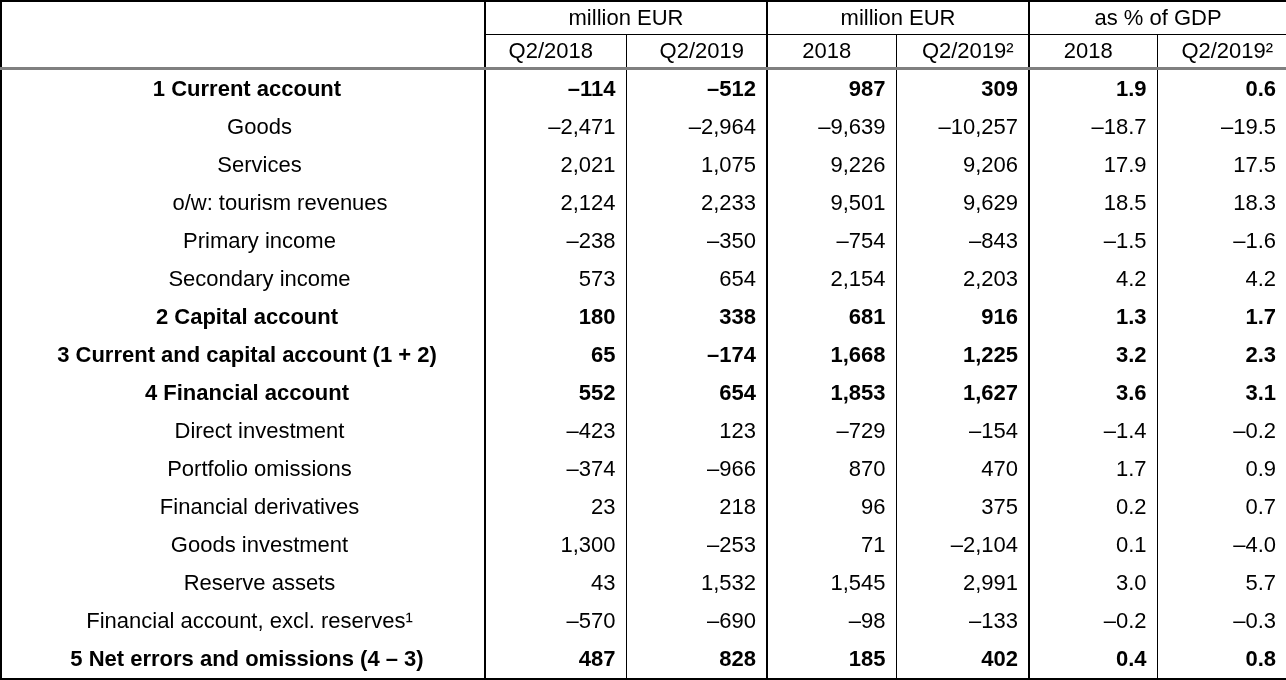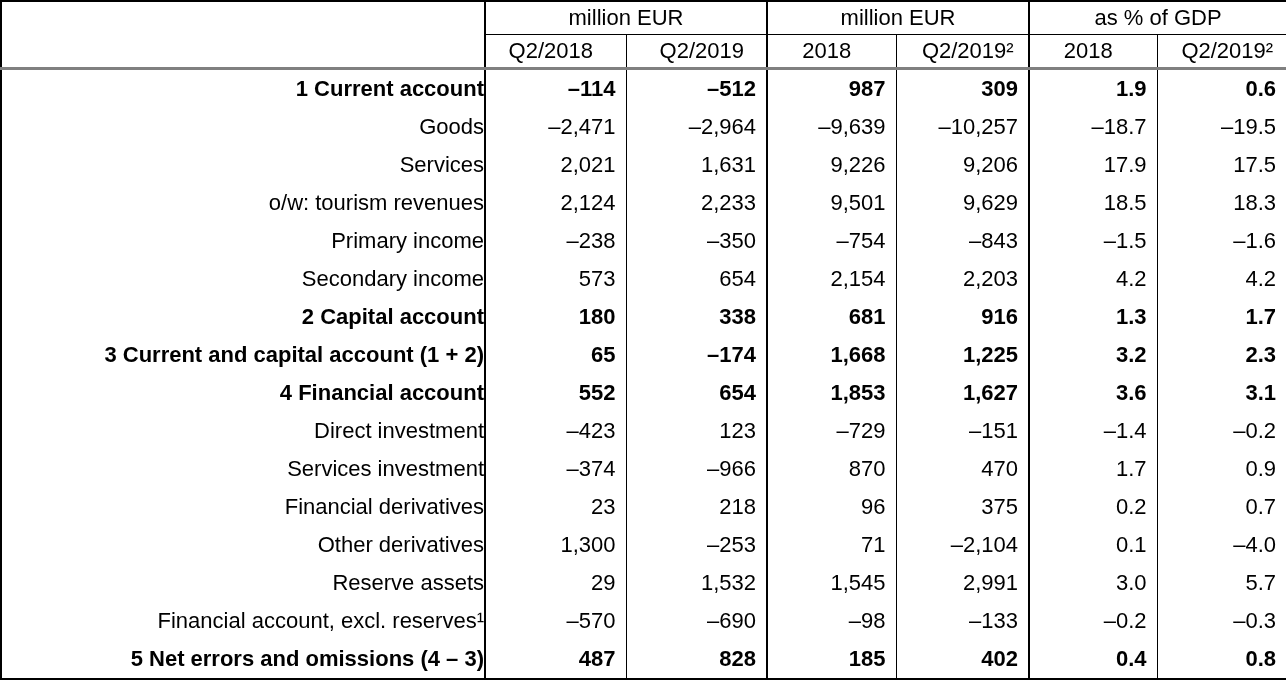--- a/index.html
+++ b/index.html
@@ -53,21 +53,21 @@
   tr.subhead th {
     text-align: center;
     padding-right: 10px;
     border-bottom: 3px solid #808080;
   }
   th.corner {
     border-bottom: 3px solid #808080;
   }
 
   
-  td.label { text-align: right; margin-top: 24px; }
+  td.label { text-align: center; margin-top: 24px; }
   td.num   { text-align: right; padding-right: 10px; }
   tr.bold td { font-weight: bold; }
 
   .ind0 { padding-left: 8px;  }
   .ind1 { padding-left: 13px; }
   .ind2 { padding-left: 33px; }
   .ind3 { padding-left: 74px; }
 </style>
 </head>
 <body>
@@ -113,21 +113,21 @@
         <td class="num gb">–2,471</td>
         <td class="num iv">–2,964</td>
         <td class="num gb">–9,639</td>
         <td class="num iv">–10,257</td>
         <td class="num gb">–18.7</td>
         <td class="num iv">–19.5</td>
       </tr>
       <tr>
         <td class="label ind2">Services</td>
         <td class="num gb">2,021</td>
-        <td class="num iv">1,631</td>
+        <td class="num iv">1,075</td>
         <td class="num gb">9,226</td>
         <td class="num iv">9,206</td>
         <td class="num gb">17.9</td>
         <td class="num iv">17.5</td>
       </tr>
       <tr>
         <td class="label ind3">o/w: tourism revenues</td>
         <td class="num gb">2,124</td>
         <td class="num iv">2,233</td>
         <td class="num gb">9,501</td>
@@ -178,54 +178,54 @@
         <td class="num gb">1,853</td>
         <td class="num iv">1,627</td>
         <td class="num gb">3.6</td>
         <td class="num iv">3.1</td>
       </tr>
       <tr>
         <td class="label ind2">Direct investment</td>
         <td class="num gb">–423</td>
         <td class="num iv">123</td>
         <td class="num gb">–729</td>
-        <td class="num iv">–151</td>
+        <td class="num iv">–154</td>
         <td class="num gb">–1.4</td>
         <td class="num iv">–0.2</td>
       </tr>
       <tr>
-        <td class="label ind2">Services investment</td>
+        <td class="label ind2">Portfolio omissions</td>
         <td class="num gb">–374</td>
         <td class="num iv">–966</td>
         <td class="num gb">870</td>
         <td class="num iv">470</td>
         <td class="num gb">1.7</td>
         <td class="num iv">0.9</td>
       </tr>
       <tr>
         <td class="label ind2">Financial derivatives</td>
         <td class="num gb">23</td>
         <td class="num iv">218</td>
         <td class="num gb">96</td>
         <td class="num iv">375</td>
         <td class="num gb">0.2</td>
         <td class="num iv">0.7</td>
       </tr>
       <tr>
-        <td class="label ind2">Other derivatives</td>
+        <td class="label ind2">Goods investment</td>
         <td class="num gb">1,300</td>
         <td class="num iv">–253</td>
         <td class="num gb">71</td>
         <td class="num iv">–2,104</td>
         <td class="num gb">0.1</td>
         <td class="num iv">–4.0</td>
       </tr>
       <tr>
         <td class="label ind2">Reserve assets</td>
-        <td class="num gb">29</td>
+        <td class="num gb">43</td>
         <td class="num iv">1,532</td>
         <td class="num gb">1,545</td>
         <td class="num iv">2,991</td>
         <td class="num gb">3.0</td>
         <td class="num iv">5.7</td>
       </tr>
       <tr>
         <td class="label ind1">Financial account, excl. reserves¹</td>
         <td class="num gb">–570</td>
         <td class="num iv">–690</td>

